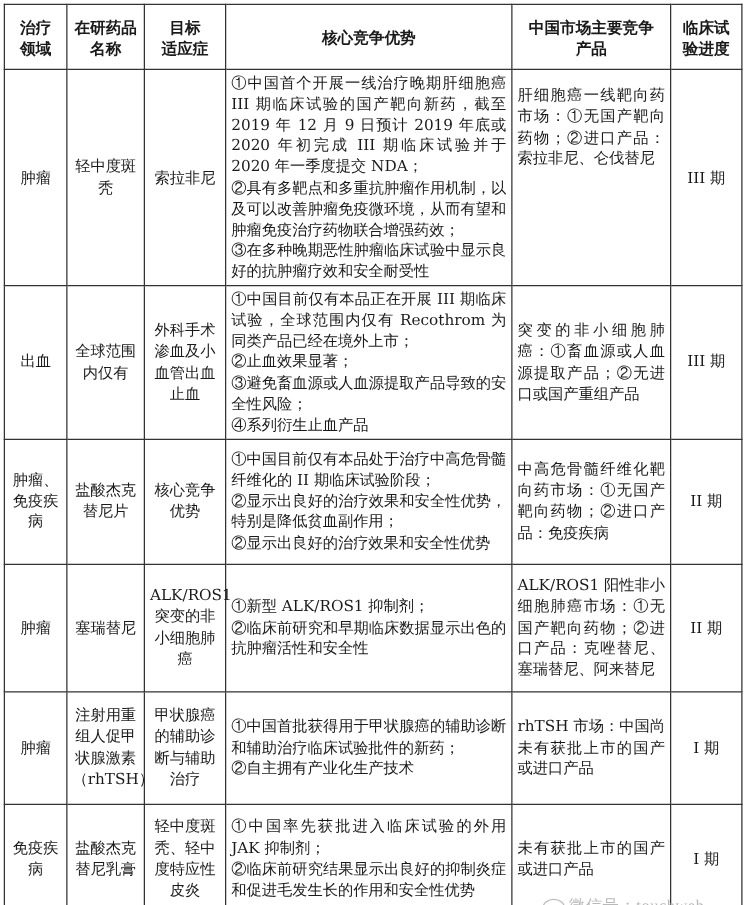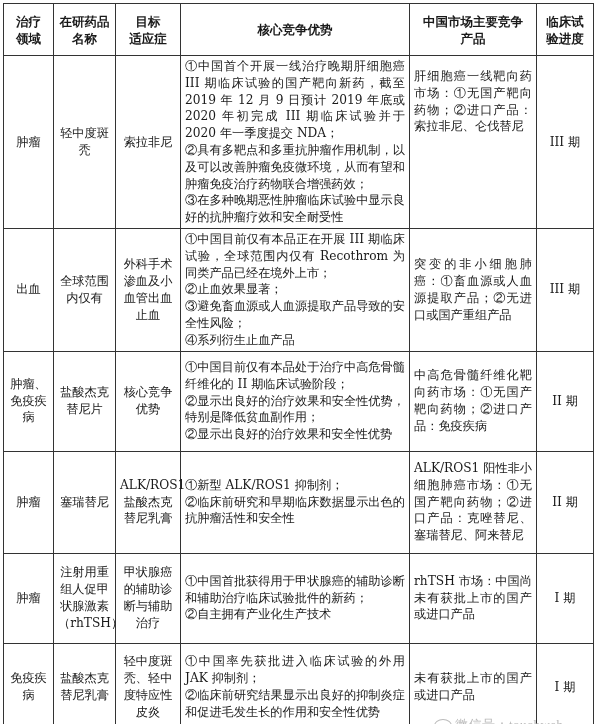--- a/index.html
+++ b/index.html
@@ -76,21 +76,21 @@
         <span class="para">①中国目前仅有本品处于治疗中高危骨髓纤维化的 II 期临床试验阶段；</span>
         <span class="para">②显示出良好的治疗效果和安全性优势，特别是降低贫血副作用；</span>
         <span class="para">②显示出良好的治疗效果和安全性优势</span>
       </td>
       <td class="j">中高危骨髓纤维化靶向药市场：①无国产靶向药物；②进口产品：免疫疾病</td>
       <td class="c">II 期</td>
     </tr>
     <tr style="height:102px">
       <td class="c">肿瘤</td>
       <td class="c">塞瑞替尼</td>
-      <td class="c">ALK/ROS1 盐酸杰克替尼乳膏</td>
+      <td class="c">ALK/ROS1 突变的非小细胞肺癌</td>
       <td class="j">
         <span class="para">①新型 ALK/ROS1 抑制剂；</span>
         <span class="para">②临床前研究和早期临床数据显示出色的抗肿瘤活性和安全性</span>
       </td>
       <td class="j">ALK/ROS1 阳性非小细胞肺癌市场：①无国产靶向药物；②进口产品：克唑替尼、塞瑞替尼、阿来替尼</td>
       <td class="c">II 期</td>
     </tr>
     <tr style="height:90px">
       <td class="c">肿瘤</td>
       <td class="c">注射用重组人促甲状腺激素（rhTSH）</td>

